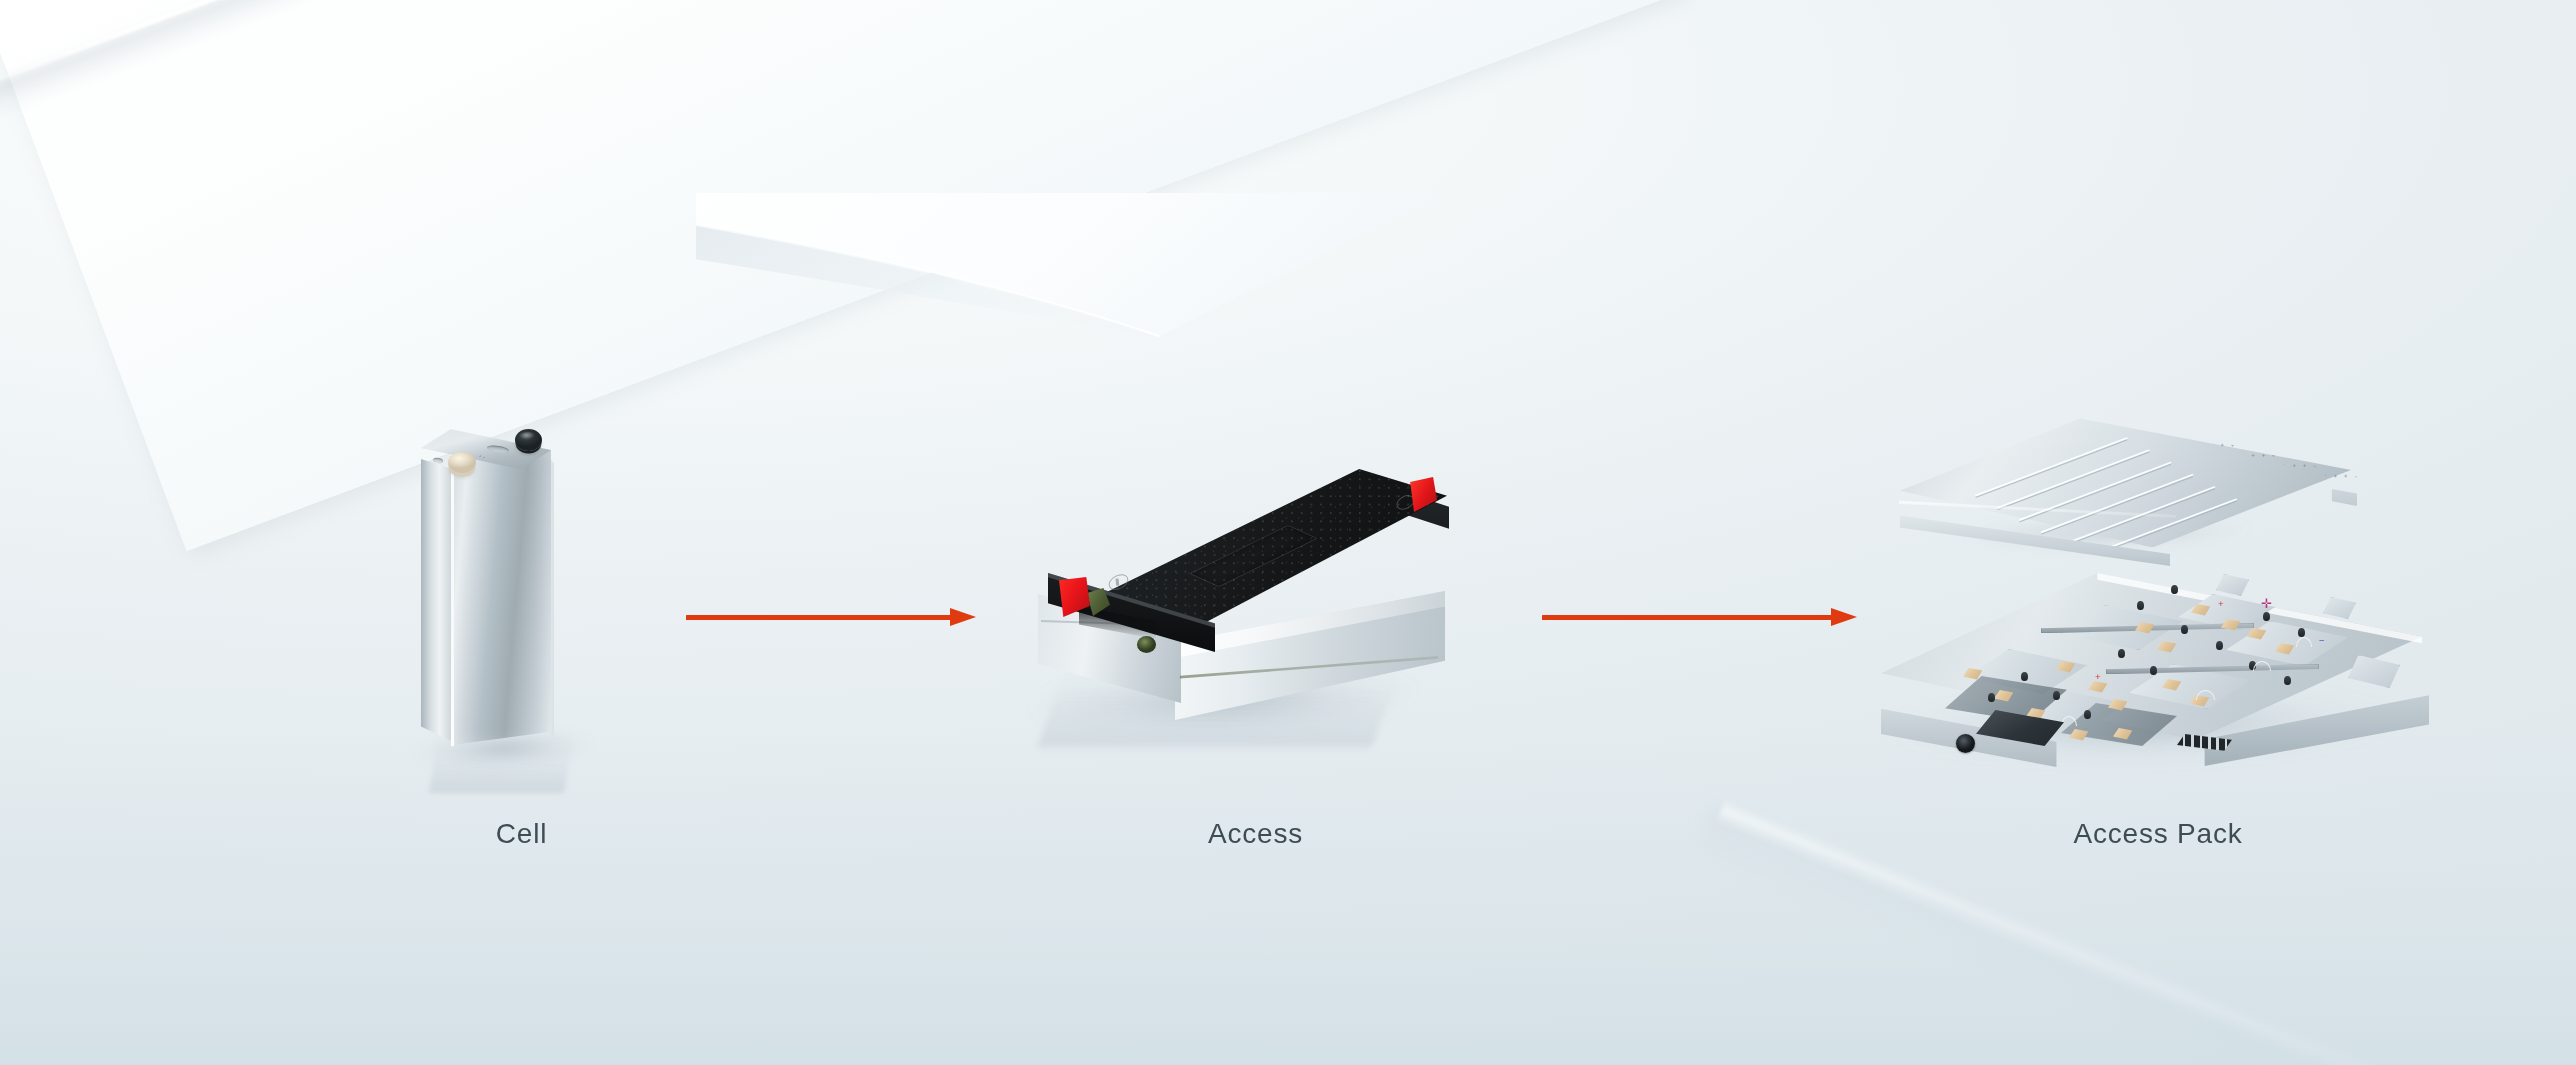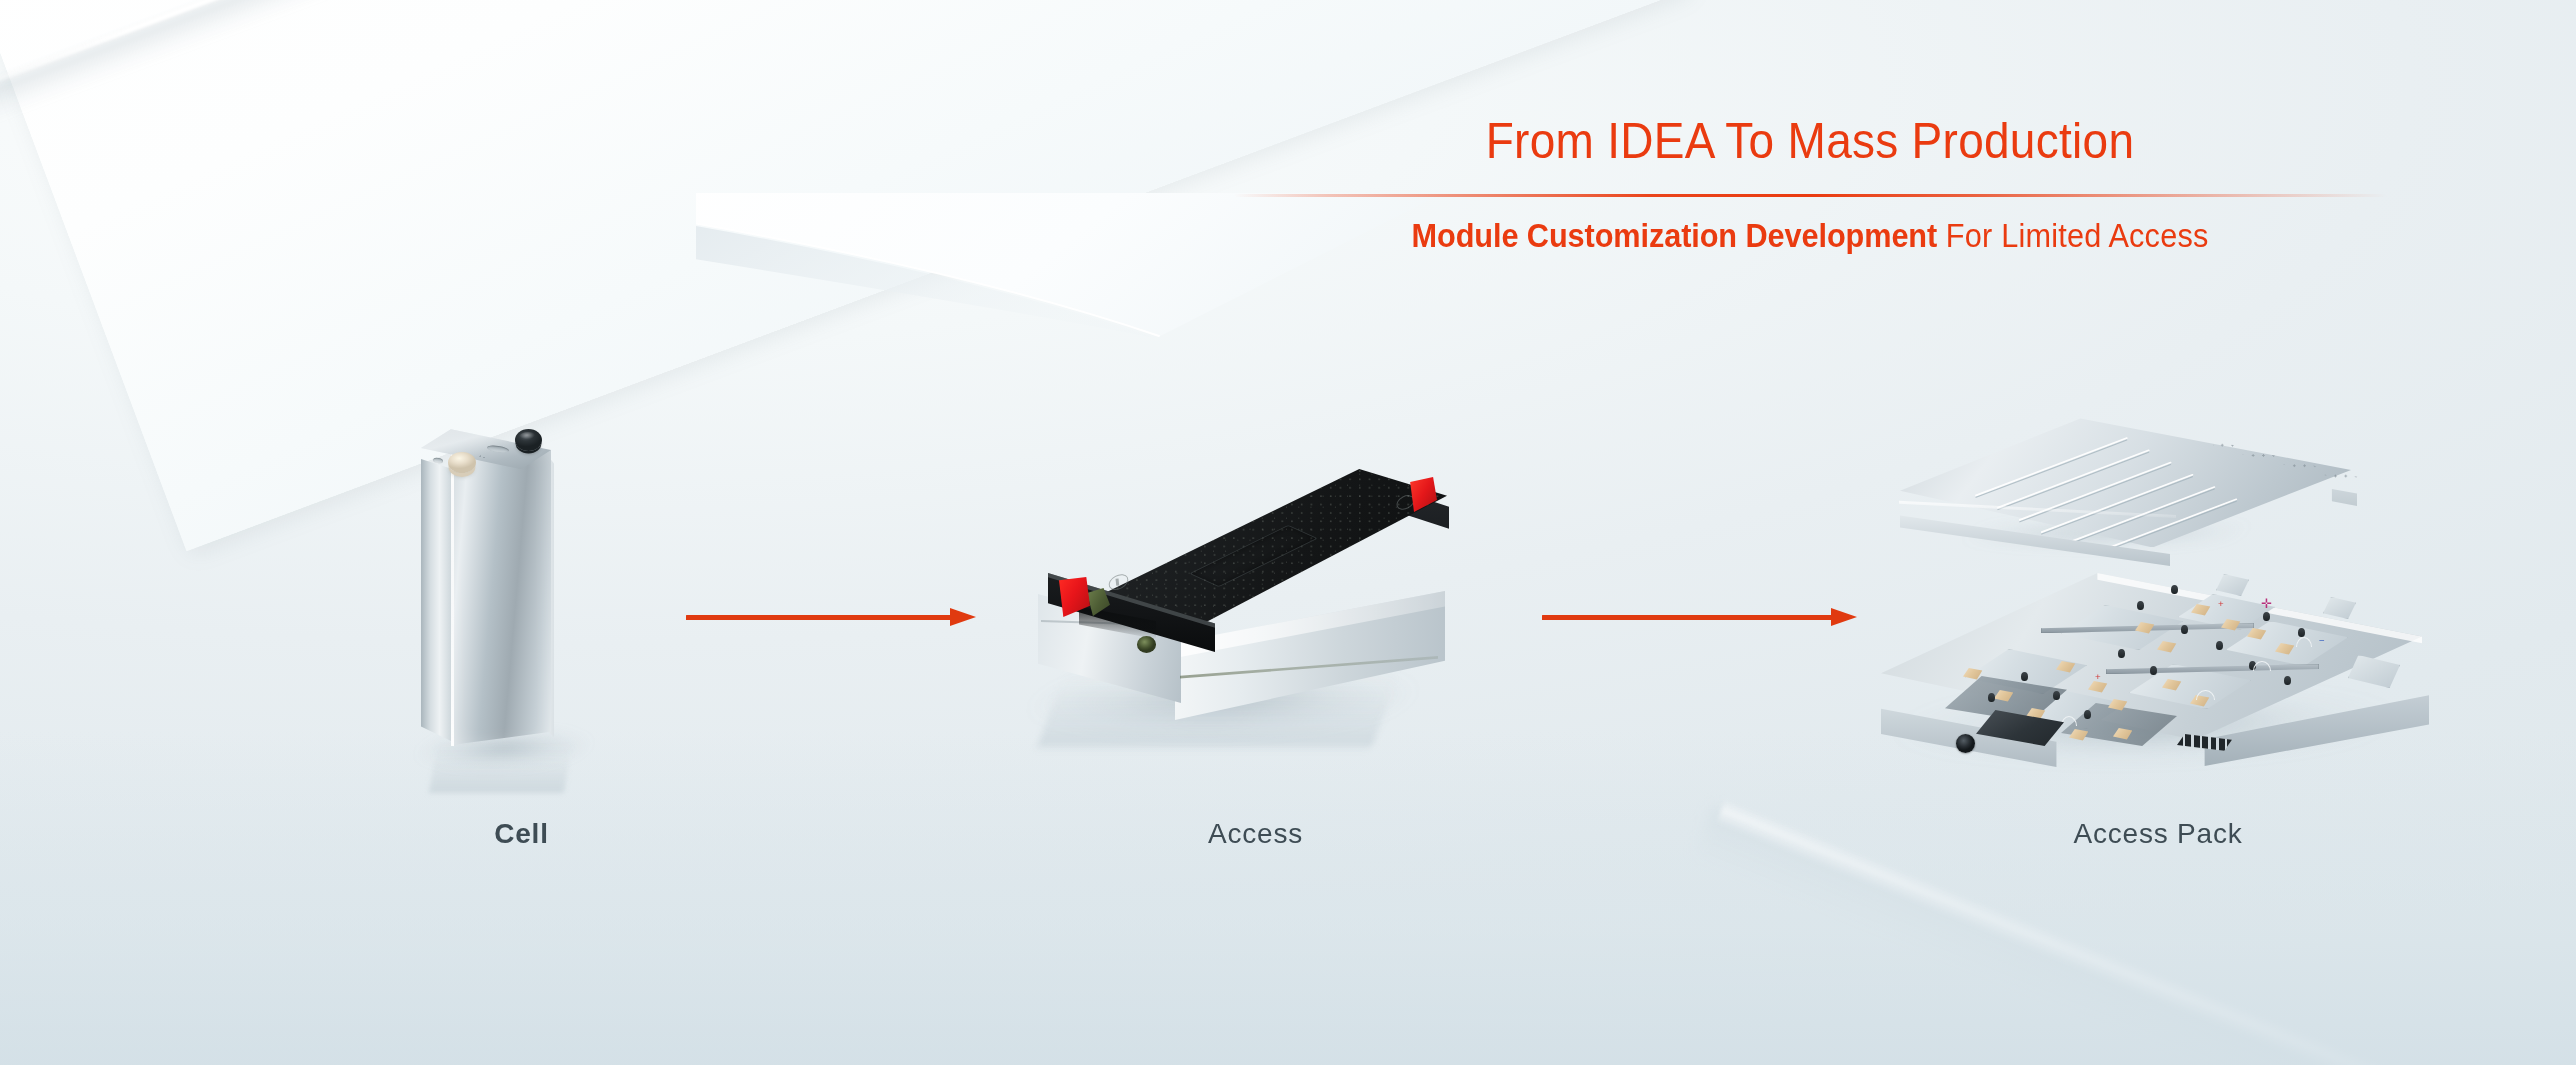--- a/index.html
+++ b/index.html
@@ -583,45 +583,38 @@
       <path d="M-40 40 Q 420 120 720 222 L 1180 -10 L 1180 -70 L -40 -70 Z" fill="url(#swA)"></path>
       <path d="M-40 44 Q 420 124 718 226 Q 520 186 -40 96 Z" fill="url(#swB)"></path>
       <path d="M-40 40 Q 420 120 720 222" fill="none" stroke="#ffffff" stroke-width="3" opacity="0.95"></path>
     </svg>
   </div>
 
   <div class="streak-low2"></div>
   <div class="streak-low"></div>
   <div class="ground-vignette"></div>
 
-  <div class="header-block">
-    <h1 class="main-title">From IDEA To Mass Production</h1>
-
-    <div class="rule"></div>
-
-    <div class="subtitle"><span class="strong">Module Customization Development</span><span class="light"> For Limited Access</span></div>
-  </div>
 
   <div class="cell-wrap">
     <div class="cell-shadow"></div>
     <div class="cell-reflect"></div>
     <div class="cell-right"></div>
     <div class="cell-side"></div>
     <div class="cell-front"></div>
     <div class="cell-corneredge"></div>
     <div class="cell-top"></div>
     <div class="cell-toprim"></div>
     <div class="cell-hole-s"></div>
     <div class="cell-dots"></div>
     <div class="cell-vent"></div>
     <div class="cell-term-cream"></div>
     <div class="cell-term-black"></div>
   </div>
 
-  <div class="stage-label" style="left:412px; top:818px; width:219px;font-weight:bold;">Cell</div>
+  <div class="stage-label" style="left:412px; top:818px; width:219px;">Cell</div>
 
   <div class="arrow" style="left:686px; top:608px; width:290px;">
     <div class="shaft" style="width:265px;"></div>
     <div class="head" style="left:264px;"></div>
   </div>
 
   <div class="mod-wrap">
     <div class="mod-shadow"></div>
     <div class="mod-reflect"></div>
     <div class="mod-face-right"></div>

